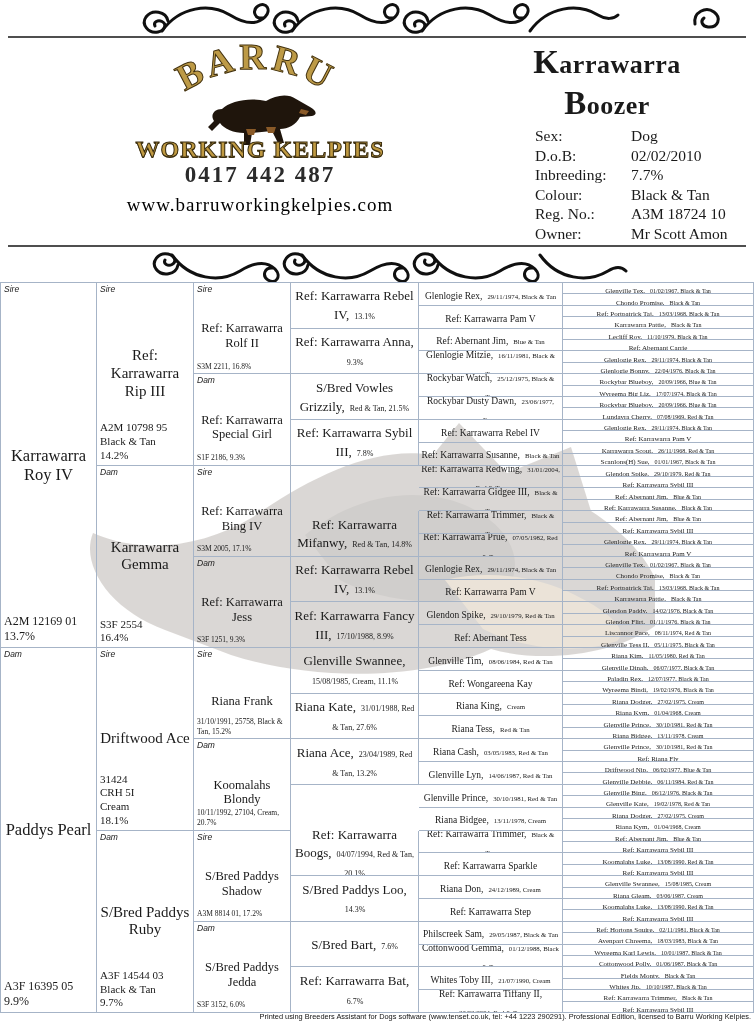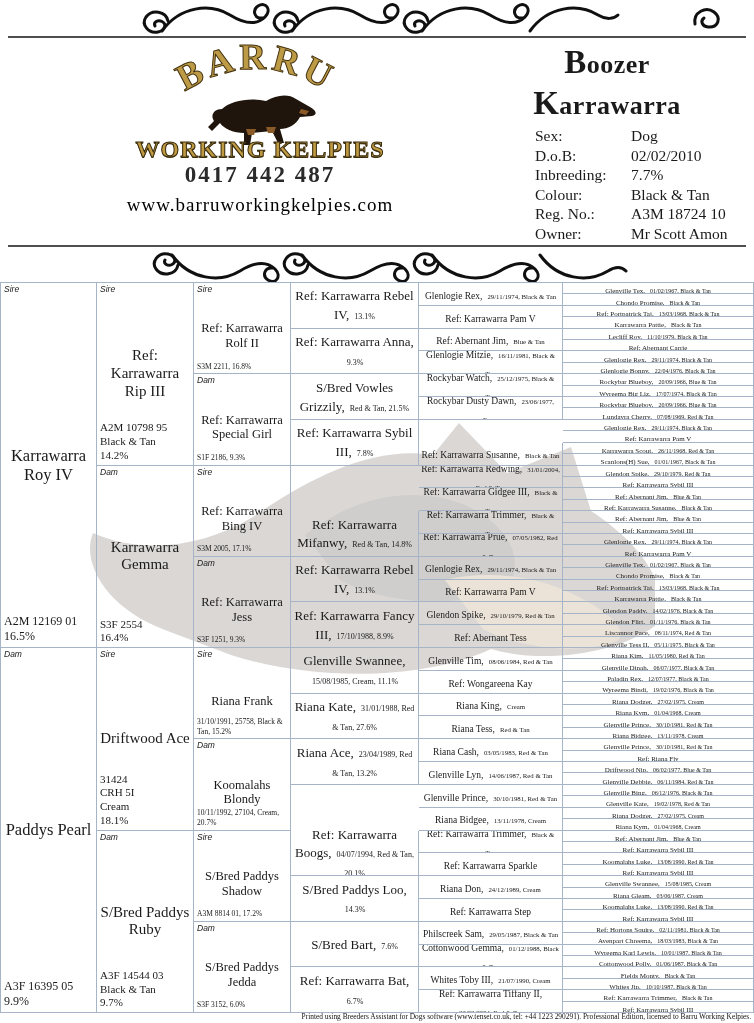--- a/index.html
+++ b/index.html
@@ -50,21 +50,21 @@
   .g3 .nm{font-size:12.5px;margin-top:16px;} .g3 .info{font-size:7.5px;line-height:1.3;}
   .g4 .nm-main{font-size:13px;} .g4 .nm-det{font-size:8px;}
   .g5 .nm-main{font-size:9.5px;}  .g5 .nm-det{font-size:6.8px;}
   .g5 .nm{line-height:1.15;}
   .g6{white-space:nowrap;}
   .g6 .nm{line-height:1;}
   .g6 .nm-main{font-size:7px;}    .g6 .nm-det{font-size:6px;}
   .nm-det{margin-left:1px;}
 
   
-  .footer{position:absolute;right:3px;top:1012px;font-family:Liberation Serif, serif;
+  .footer{position:absolute;right:3px;top:1012px;font-family:Liberation Sans, sans-serif;
           font-size:7.4px;color:#111;}
 </style>
 </head>
 <body>
 
 <svg class="deco" width="754" height="42" style="top:0;">
   <defs>
     <g id="curlmotif">
       <path d="M28,17 C26,7 12,5 6,13 C1,20 8,30 18,28 C25,26.5 27,20 22,17.5 C18,15.5 13,18 15,22"></path>
       <path d="M22,27 C40,2 70,-1 90,11 C103,19 116,22 125,13 C132,6 126,-3 118,2 C112,6 114,15 123,14"></path>
@@ -92,22 +92,22 @@
 <svg id="logo-dog" width="120" height="64" viewBox="0 0 120 62">
   <path fill="#1f150c" d="M8,34 C4,28 8,22 16,22 C24,14 44,10 60,14 C70,8 82,6 90,12 L104,20 C110,23 112,28 106,29 L94,30 C90,38 82,42 74,42 L78,56 L72,56 L66,44 L46,46 L44,58 L38,58 L38,46 C28,46 18,42 14,36 L6,44 L2,40 Z"></path>
   <path fill="#8a5a28" d="M60,40 L70,40 L68,46 L62,46 Z M40,42 L50,42 L48,48 L42,48 Z M95,22 L103,24 L100,28 L93,26 Z"></path>
 </svg>
 
 <div class="logo-sub">WORKING KELPIES</div>
 <div class="logo-phone">0417 442 487</div>
 <div class="logo-web">www.barruworkingkelpies.com</div>
 
 <div class="title-block">
+  <div class="title-line">Karrawarra</div>
   <div class="title-line">Boozer</div>
-  <div class="title-line">Karrawarra</div>
 </div>
 
 <div class="details">
   <div class="drow">
     <span class="dlabel">Sex:</span>
     <span class="dvalue">Dog</span>
   </div>
   <div class="drow">
     <span class="dlabel">D.o.B:</span>
     <span class="dvalue">02/02/2010</span>
@@ -145,21 +145,21 @@
   <path d="M250,120 C300,80 360,70 410,90 C450,108 470,140 455,170 C410,195 330,190 285,165 Z" fill="#2f251c"></path>
   <path d="M390,165 C430,155 480,160 520,180 C556,198 574,216 562,226 C524,240 466,234 428,214 Z" fill="#a98552"></path>
 </svg>
 
 <div id="grid">
     <div class="cell g1" style="grid-area: 1 / 1 / span 32;">
       <span class="role">Sire</span>
       <div class="nm"><span class="nm-main">Karrawarra Roy IV</span></div>
       <div class="info">
         <div>A2M 12169 01</div>
-        <div>16.5%</div>
+        <div>13.7%</div>
       </div>
     </div>
     <div class="cell g1" style="grid-area: 33 / 1 / span 32;">
       <span class="role">Dam</span>
       <div class="nm"><span class="nm-main">Paddys Pearl</span></div>
       <div class="info">
         <div>A3F 16395 05</div>
         <div>9.9%</div>
       </div>
     </div>
@@ -308,20 +308,23 @@
     </div>
     <div class="cell g5" style="grid-area: 7 / 5 / span 2;">
       <div class="nm"><span class="nm-main">Glenlogie Mitzie,</span> <span class="nm-det">16/11/1981, Black &amp; Tan</span></div>
     </div>
     <div class="cell g5" style="grid-area: 9 / 5 / span 2;">
       <div class="nm"><span class="nm-main">Rockybar Watch,</span> <span class="nm-det">25/12/1975, Black &amp; Tan</span></div>
     </div>
     <div class="cell g5" style="grid-area: 11 / 5 / span 2;">
       <div class="nm"><span class="nm-main">Rockybar Dusty Dawn,</span> <span class="nm-det">23/06/1977, Fawn</span></div>
     </div>
+    <div class="cell g5" style="grid-area: 13 / 5 / span 2;">
+      <div class="nm"><span class="nm-main">Ref: Karrawarra Rebel IV</span></div>
+    </div>
     <div class="cell g5" style="grid-area: 15 / 5 / span 2;">
       <div class="nm"><span class="nm-main">Ref: Karrawarra Susanne,</span> <span class="nm-det">Black &amp; Tan</span></div>
     </div>
     <div class="cell g5" style="grid-area: 17 / 5 / span 2;">
       <div class="nm"><span class="nm-main">Ref: Karrawarra Redwing,</span> <span class="nm-det">31/01/2004, Red &amp; Tan</span></div>
     </div>
     <div class="cell g5" style="grid-area: 19 / 5 / span 2;">
       <div class="nm"><span class="nm-main">Ref: Karrawarra Gidgee III,</span> <span class="nm-det">Black &amp; Tan</span></div>
     </div>
     <div class="cell g5" style="grid-area: 21 / 5 / span 2;">

